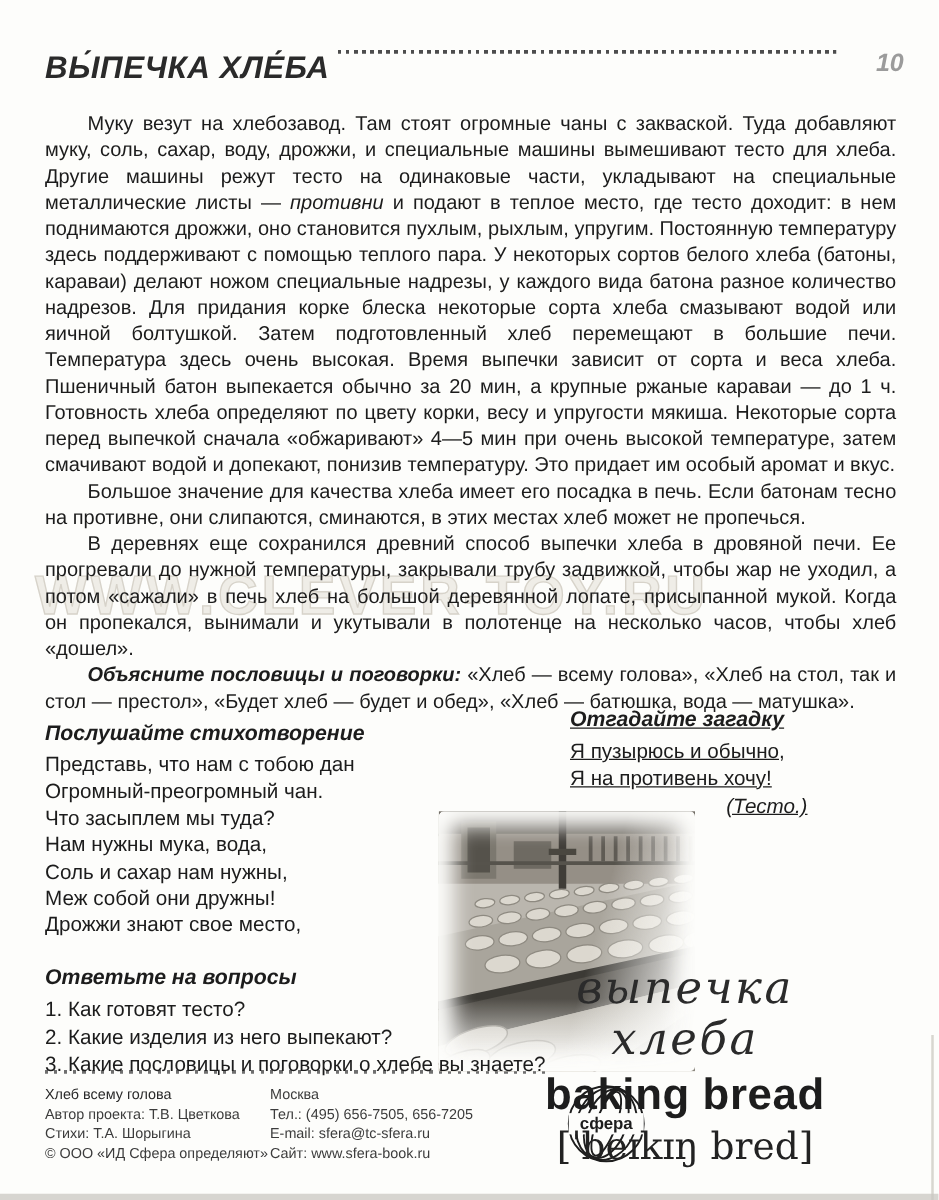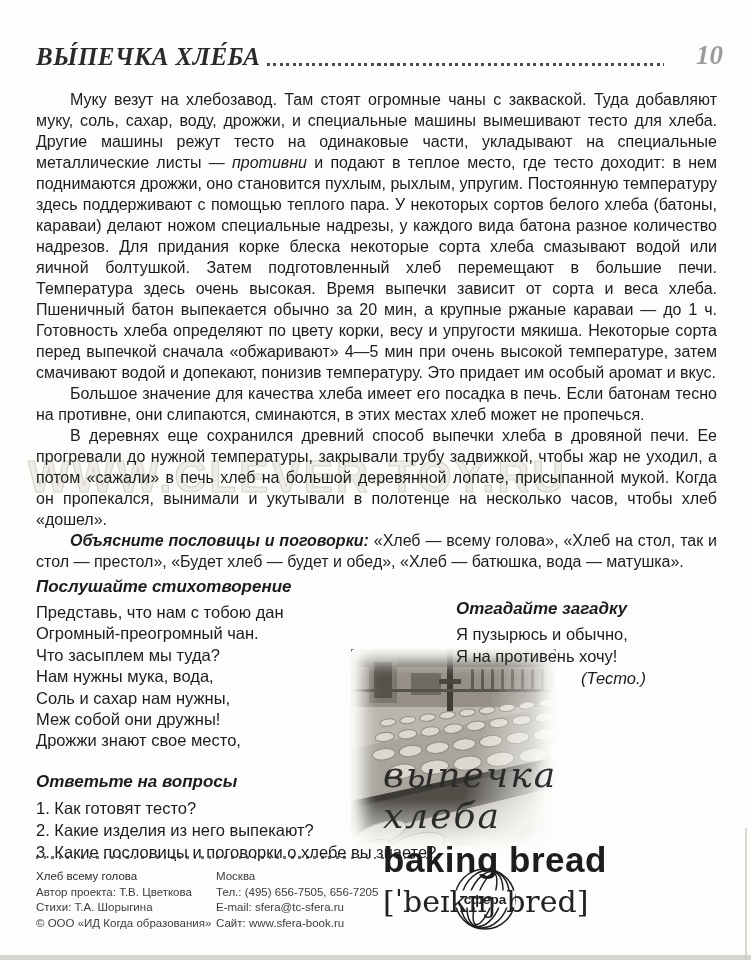--- a/index.html
+++ b/index.html
@@ -9,32 +9,32 @@
     width:751px;height:960px;
     background:#fdfdfb;
     overflow:hidden;
     font-family:"Liberation Sans",sans-serif;
     color:#1c1c1c;
   }
 
   
   .header{
     position:absolute;left:36px;top:40px;right:28px;
-    display:flex;align-items:flex-end;font-family:Liberation Serif, serif;
+    display:flex;
   }
   .title{
     font-size:25px;font-weight:bold;font-style:italic;
     letter-spacing:.5px;color:#2a2a2a;white-space:nowrap;
   }
   .leader{
     flex:1;height:3px;margin:0 4px 5px 6px;
     background:repeating-linear-gradient(90deg,#4d4d4d 0 3px,transparent 3px 6.5px);
   }
   .page-num{
-    font-size:27px;font-weight:bold;font-style:italic;color:#9b9b9b;margin-left:28px;
+    font-size:20px;font-weight:bold;font-style:italic;color:#9b9b9b;margin-left:28px;
   }
 
   
   .watermark{
     position:absolute;left:28px;top:452px;width:700px;
     font-size:44px;font-weight:bold;letter-spacing:3px;
     color:#efede7;-webkit-text-stroke:1.1px #d7d3ca;
     white-space:nowrap;pointer-events:none;z-index:0;
   }
 
@@ -44,21 +44,21 @@
     font-size:16px;line-height:21px;text-align:justify;z-index:1;
   }
   .article p{margin:0;text-indent:34px;}
   .lead-bi{font-weight:bold;font-style:italic;}
   .it{font-style:italic;}
 
   
   .sec-head{font-size:17px;font-weight:bold;font-style:italic;margin:0 0 5px 0;}
   .poem{position:absolute;left:36px;top:577px;width:345px;z-index:1;}
   .poem .line{font-size:16.5px;line-height:21.4px;}
-  .riddle{position:absolute;left:456px;top:599px;width:192px;z-index:2;}
+  .riddle{position:absolute;left:456px;top:566px;width:192px;z-index:2;text-decoration:underline;}
   .riddle .line{font-size:16.5px;line-height:21.5px;}
   .riddle .answer{font-size:16.5px;font-style:italic;text-align:right;padding-right:2px;margin-top:2px;}
 
   
   .questions{position:absolute;left:36px;top:772px;width:472px;z-index:2;}
   .questions .item{font-size:16.5px;line-height:22px;}
 
   
   .photo{
     position:absolute;left:351px;top:649px;width:205px;height:208px;
@@ -67,21 +67,21 @@
   .photo svg{display:block;filter:blur(.5px);}
   .photo .feather{
     position:absolute;inset:0;border-radius:4px;
     box-shadow:inset 0 0 16px 12px #fdfdfb;
     background:
       linear-gradient(105deg,transparent 58%,rgba(253,253,251,.9) 90%),
       linear-gradient(to bottom,transparent 72%,rgba(253,253,251,.95) 98%);
   }
 
   
-  .vocab{position:absolute;right:38px;top:754px;width:330px;text-align:left;z-index:3;}
+  .vocab{position:absolute;right:38px;top:770px;width:330px;text-align:center;z-index:3;}
   .cursive{
     font-family:"DejaVu Serif",serif;font-style:italic;
     font-size:36px;line-height:41px;letter-spacing:2px;color:#2b2b2b;
   }
   .english{
     font-size:35px;font-weight:bold;line-height:47px;letter-spacing:.5px;color:#1d1d1d;
   }
   .ipa{
     font-family:"DejaVu Serif",serif;font-size:30px;line-height:38px;color:#222;
   }
@@ -238,21 +238,21 @@
     <div class="english">baking bread</div>
     <div class="ipa">[ˈbeɪkɪŋ bred]</div>
   </div>
 
   <div class="footer-dots"></div>
 
   <div class="footer-col fc1">
     <div class="b">Хлеб всему голова</div>
     <div>Автор проекта: Т.В. Цветкова</div>
     <div>Стихи: Т.А. Шорыгина</div>
-    <div>© ООО «ИД Когда образования»</div>
+    <div>© ООО «ИД Сфера определяют»</div>
   </div>
 
   <div class="footer-col fc2">
     <div>Москва</div>
     <div>Тел.: (495) 656-7505, 656-7205</div>
     <div>E-mail: sfera@tc-sfera.ru</div>
     <div>Сайт: www.sfera-book.ru</div>
   </div>
 
   <div class="logo">

